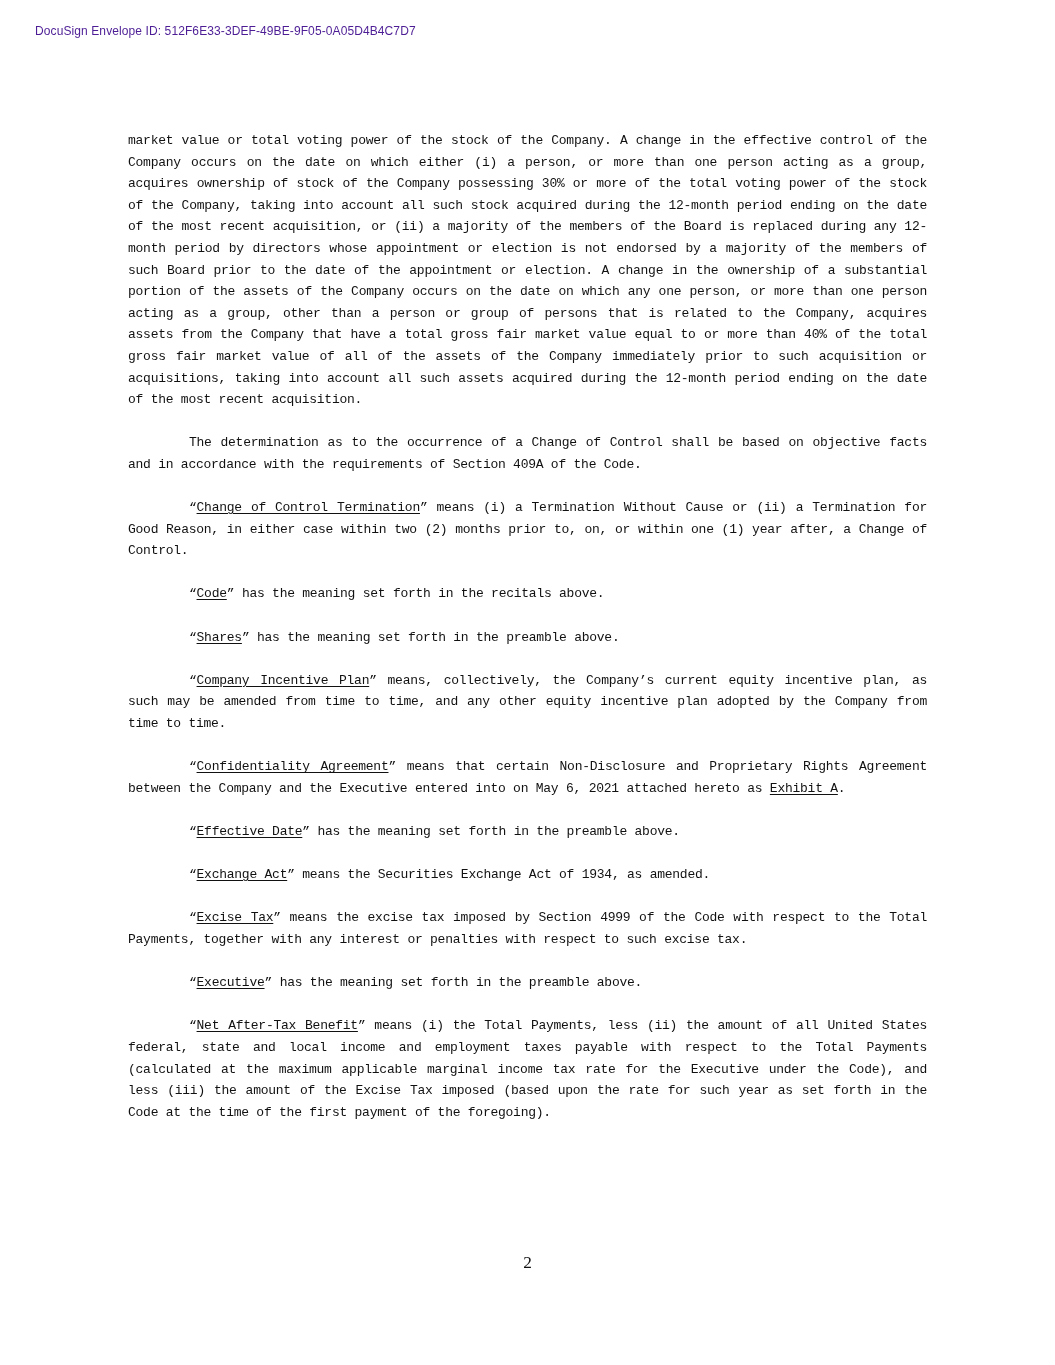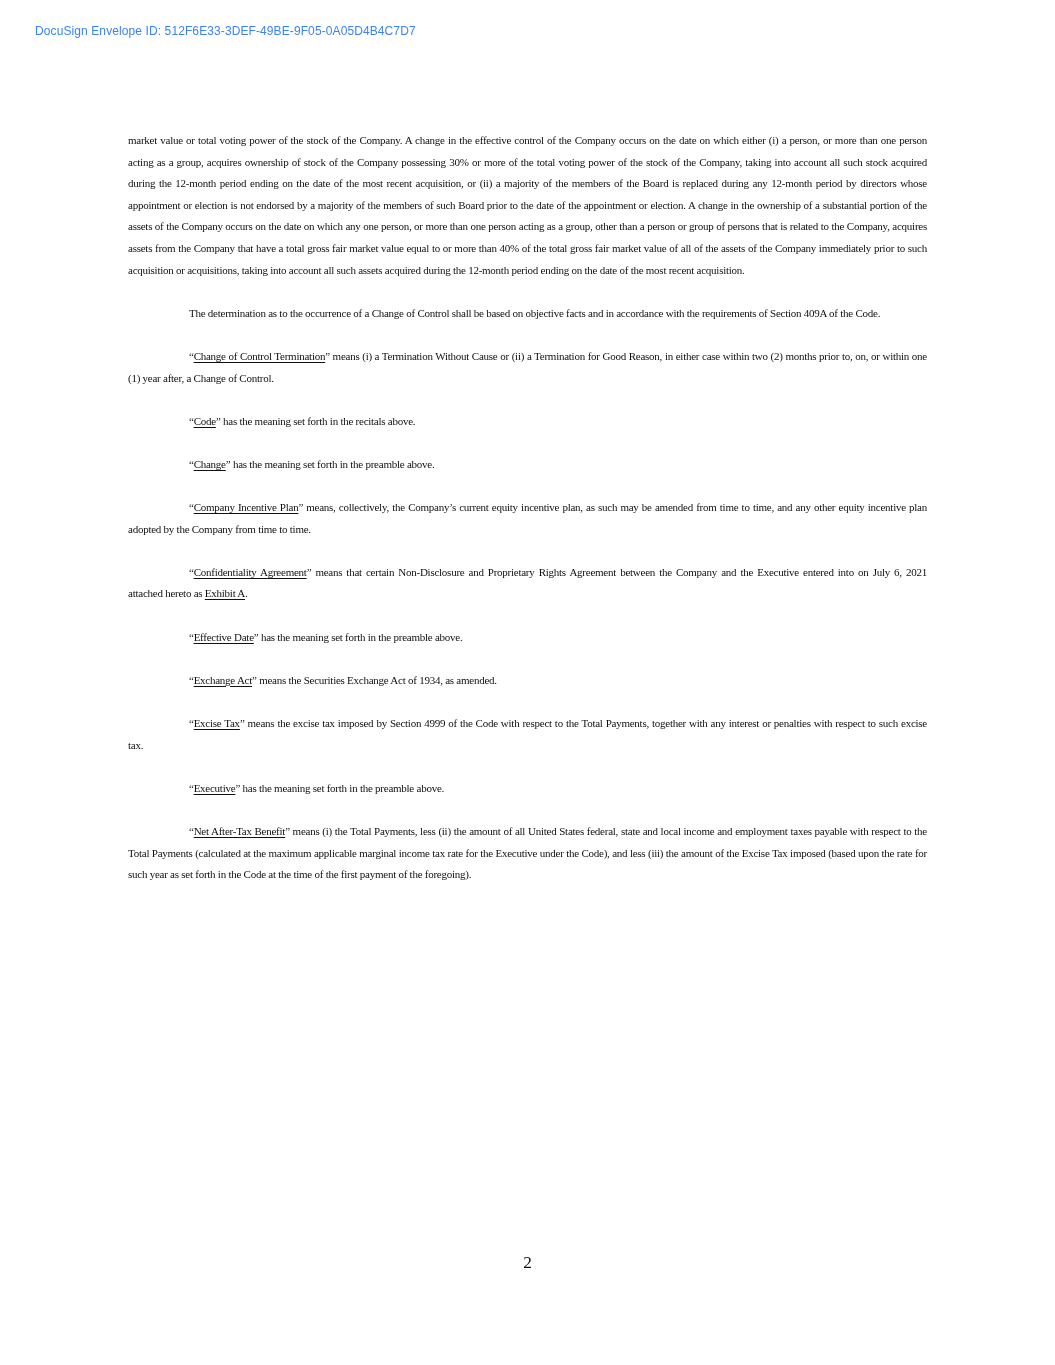--- a/index.html
+++ b/index.html
@@ -1,25 +1,25 @@
 <!DOCTYPE html>
 <html><head>
 <meta charset="utf-8">
 <style>
   html, body { margin: 0; padding: 0; background: #ffffff; }
   body { width: 1055px; height: 1365px; position: relative; overflow: hidden; color: #111; }
   .envelope {
     position: absolute; left: 35px; top: 24px;
-    font-family: "Liberation Sans", sans-serif; font-size: 12px; color: #3b82f6;
+    font-family: "Liberation Sans", sans-serif; font-size: 12px; color: #4c1d95;
     letter-spacing: 0.1px;
     text-align: center;
   }
   .page {
     position: absolute; left: 128px; top: 130px; width: 799px;
-    font-family: Liberation Serif, serif; font-size: 11px; line-height: 21.6px;
+    font-family: Liberation Mono, monospace; font-size: 13px; line-height: 21.6px;
     text-align: justify; letter-spacing: -0.25px;
   }
   .page p { margin: 0 0 21.6px 0; }
   .page p.indent { text-indent: 61px; }
   .term { text-decoration: underline; text-underline-offset: 2px; margin-top: 28px; }
   .u { text-decoration: underline; text-underline-offset: 2px; }
   .page-number {
     position: absolute; left: 0; width: 1055px; top: 1253px; text-align: center;
     font-family: "Liberation Serif", serif; font-size: 17.3px;
   }
@@ -30,27 +30,27 @@
 <div class="envelope">DocuSign Envelope ID: 512F6E33-3DEF-49BE-9F05-0A05D4B4C7D7</div>
 
 <div class="page">
   <p>market value or total voting power of the stock of the Company. A change in the effective control of the Company occurs on the date on which either (i) a person, or more than one person acting as a group, acquires ownership of stock of the Company possessing 30% or more of the total voting power of the stock of the Company, taking into account all such stock acquired during the 12-month period ending on the date of the most recent acquisition, or (ii) a majority of the members of the Board is replaced during any 12-month period by directors whose appointment or election is not endorsed by a majority of the members of such Board prior to the date of the appointment or election. A change in the ownership of a substantial portion of the assets of the Company occurs on the date on which any one person, or more than one person acting as a group, other than a person or group of persons that is related to the Company, acquires assets from the Company that have a total gross fair market value equal to or more than 40% of the total gross fair market value of all of the assets of the Company immediately prior to such acquisition or acquisitions, taking into account all such assets acquired during the 12-month period ending on the date of the most recent acquisition.</p>
   <p class="indent">The determination as to the occurrence of a Change of Control shall be based on objective facts and in accordance with the requirements of Section 409A of the Code.</p>
 
   <p class="indent"><span>“</span><span class="term">Change of Control Termination</span><span>” means (i) a Termination Without Cause or (ii) a Termination for Good Reason, in either case within two (2) months prior to, on, or within one (1) year after, a Change of Control.</span></p>
 
   <p class="indent"><span>“</span><span class="term">Code</span><span>” has the meaning set forth in the recitals above.</span></p>
 
-  <p class="indent"><span>“</span><span class="term">Change</span><span>” has the meaning set forth in the preamble above.</span></p>
+  <p class="indent"><span>“</span><span class="term">Shares</span><span>” has the meaning set forth in the preamble above.</span></p>
 
   <p class="indent"><span>“</span><span class="term">Company Incentive Plan</span><span>” means, collectively, the Company’s current equity incentive plan, as such may be amended from time to time, and any other equity incentive plan adopted by the Company from time to time.</span></p>
 
 
 
-  <p class="indent"><span>“</span><span class="term">Confidentiality Agreement</span><span>” means that certain Non-Disclosure and Proprietary Rights Agreement between the Company and the Executive entered into on July 6, 2021 attached hereto as </span><span class="u">Exhibit A</span><span>.</span></p>
+  <p class="indent"><span>“</span><span class="term">Confidentiality Agreement</span><span>” means that certain Non-Disclosure and Proprietary Rights Agreement between the Company and the Executive entered into on May 6, 2021 attached hereto as </span><span class="u">Exhibit A</span><span>.</span></p>
 
   <p class="indent"><span>“</span><span class="term">Effective Date</span><span>” has the meaning set forth in the preamble above.</span></p>
 
   <p class="indent"><span>“</span><span class="term">Exchange Act</span><span>” means the Securities Exchange Act of 1934, as amended.</span></p>
 
   <p class="indent"><span>“</span><span class="term">Excise Tax</span><span>” means the excise tax imposed by Section 4999 of the Code with respect to the Total Payments, together with any interest or penalties with respect to such excise tax.</span></p>
 
   <p class="indent"><span>“</span><span class="term">Executive</span><span>” has the meaning set forth in the preamble above.</span></p>
 
   <p class="indent"><span>“</span><span class="term">Net After-Tax Benefit</span><span>” means (i) the Total Payments, less (ii) the amount of all United States federal, state and local income and employment taxes payable with respect to the Total Payments (calculated at the maximum applicable marginal income tax rate for the Executive under the Code), and less (iii) the amount of the Excise Tax imposed (based upon the rate for such year as set forth in the Code at the time of the first payment of the foregoing).</span></p>

